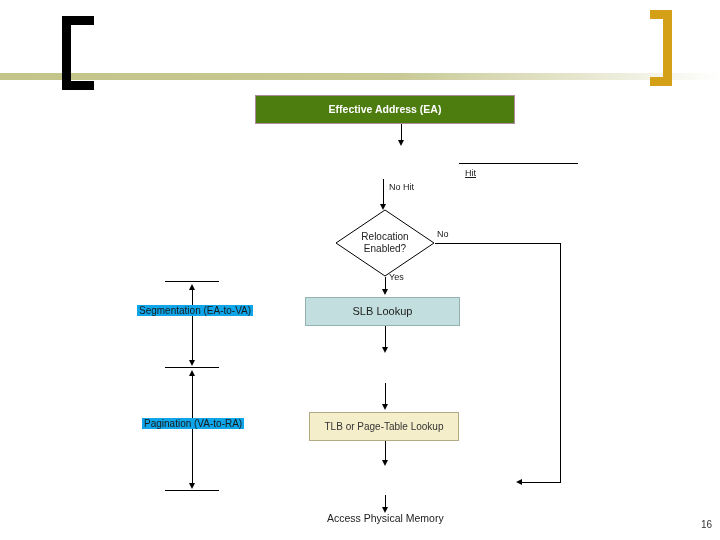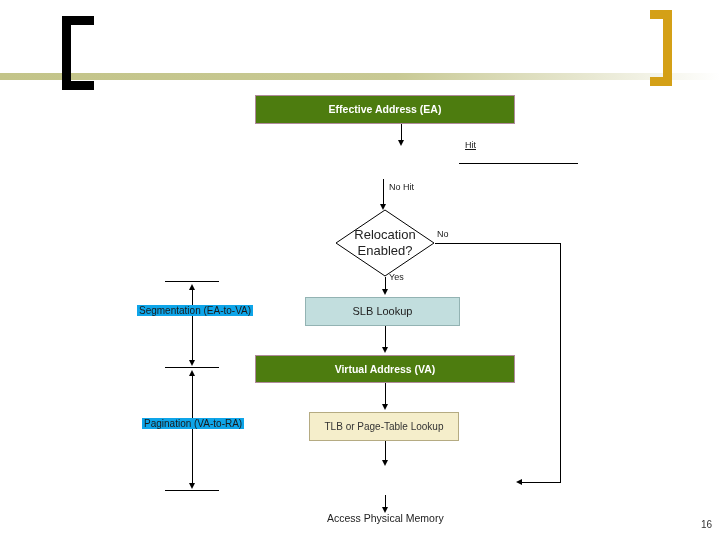--- a/index.html
+++ b/index.html
@@ -125,21 +125,21 @@
   #node-relocation .diamond-shape {
     position: absolute;
     inset: 0;
   }
   #node-relocation .diamond-label {
     position: absolute;
     inset: 0;
     display: flex;
     align-items: center;
     justify-content: center;
-    font-size: 13px;
+    font-size: 10px;
     color: #222222;
     text-align: center;
     line-height: 1.25;
   }
 
   
   .line-v {
     position: absolute;
     width: 1px;
     background: #000000;
@@ -237,30 +237,29 @@
     <div class="diamond-label">
       <div>
         <div>Relocation</div>
         <div>Enabled?</div>
       </div>
     </div>
   </div>
 
   <div class="node teal" style="left:305px; top:297px; width:155px; height:29px;">SLB Lookup</div>
 
-  <div class="node pink" style="left:255px; top:355px; width:260px; height:28px;">Virtual Address (VA)</div>
 
   <div class="node cream" style="left:309px; top:412px; width:150px; height:29px;">TLB or Page-Table Lookup</div>
 
 
   <div class="line-v" style="left:401px; top:124px; height:17px;"></div>
   <div class="arrow down" style="left:397.5px; top:140px;"></div>
 
   <div class="line-h" style="left:459px; top:163px; width:119px;"></div>
-  <div class="edge-label" style="left:465px; top:140px;text-decoration:underline;">Hit</div>
+  <div class="edge-label" style="left:465px; top:168px;text-decoration:underline;">Hit</div>
 
   <div class="line-v" style="left:383px; top:179px; height:28px;"></div>
   <div class="arrow down" style="left:379.5px; top:204px;"></div>
   <div class="edge-label" style="left:389px; top:182px;">No Hit</div>
 
   <div class="line-h" style="left:435px; top:243px; width:125px;"></div>
   <div class="line-v" style="left:560px; top:243px; height:239px;"></div>
   <div class="line-h" style="left:522px; top:482px; width:39px;"></div>
   <div class="arrow left" style="left:516px; top:478.5px;"></div>
   <div class="edge-label" style="left:437px; top:229px;">No</div>

